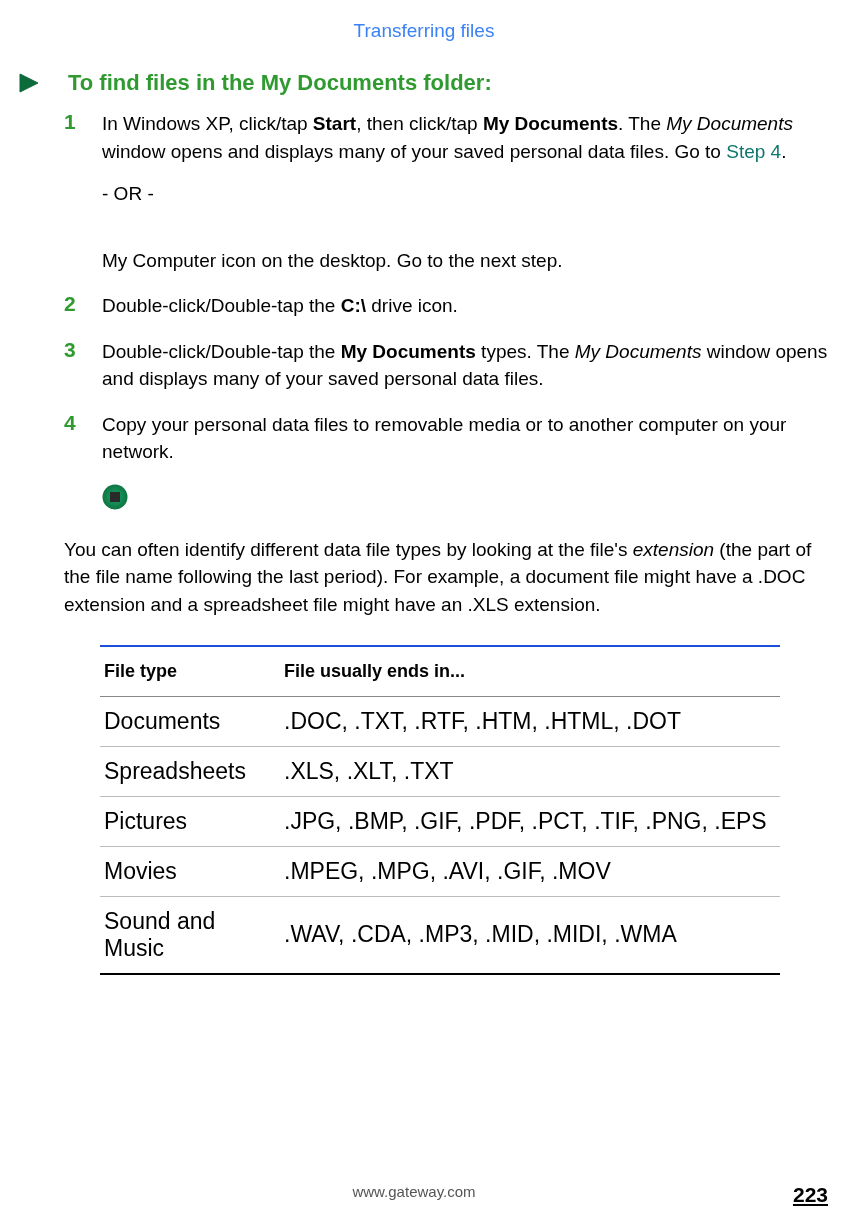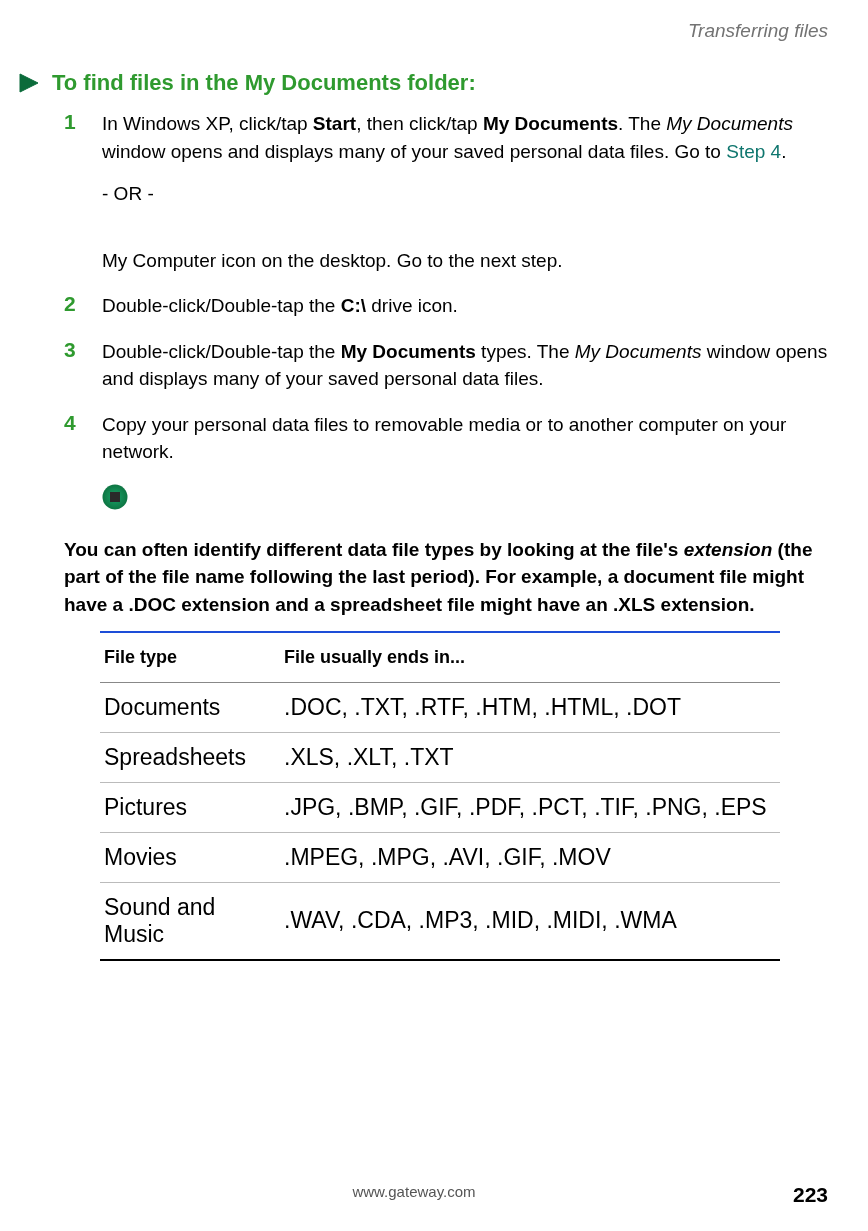--- a/index.html
+++ b/index.html
@@ -6,31 +6,30 @@
     body {
       width: 868px;
       height: 1231px;
       background: #fff;
       font-family: Arial, Helvetica, sans-serif;
       color: #000;
       position: relative;
       padding: 20px 40px 30px 20px;
     }
     .header-label {
-      text-align: right;
-      font-style: italic;
-      color: #737373;
+      text-align: center;
+      color: #3b82f6;
       font-size: 19px;
       margin-bottom: 28px;
       margin-right: 0;
     }
     .section-row {
       display: flex;
       align-items: center;
-      gap: 12px;
+      gap: 28px;
       margin-left: -2px;
       margin-bottom: 14px;
     }
     .arrow-icon svg { display: block; }
     .section-heading {
       color: #2f9a2f;
       font-weight: bold;
       font-size: 22px;
       font-family: Arial, Helvetica, sans-serif;
     }
@@ -66,22 +65,21 @@
       font-size: 19px;
       line-height: 1.45;
     }
     .end-icon {
       margin: 10px 0 22px 38px;
     }
     .para {
       margin-left: 44px;
       font-size: 19px;
       line-height: 1.45;
-      margin-bottom: 12px;
-      font-weight: bold;
+      margin-bottom: 26px;
     }
     .para .italic { font-style: italic; }
     .table {
       margin-left: 80px;
       width: 680px;
       border-collapse: collapse;
       font-family: Arial, Helvetica, sans-serif;
     }
     .table thead th {
       text-align: left;
@@ -100,20 +98,21 @@
     .table tbody tr:last-child td { border-bottom: 2px solid #000; }
     .footer {
       position: absolute;
       bottom: 24px;
       left: 0;
       right: 40px;
       display: flex;
       justify-content: space-between;
       align-items: baseline;
       padding-left: 44px;
+      text-decoration: underline;
     }
     .footer-page {
       font-weight: bold;
       font-size: 21px;
       font-family: Arial, Helvetica, sans-serif;
       margin-left: auto;
     }
     .footer-center { position:absolute; left:0; right:0; text-align:center; font-size:15px; color:#555;}
   </style>
 </head>

